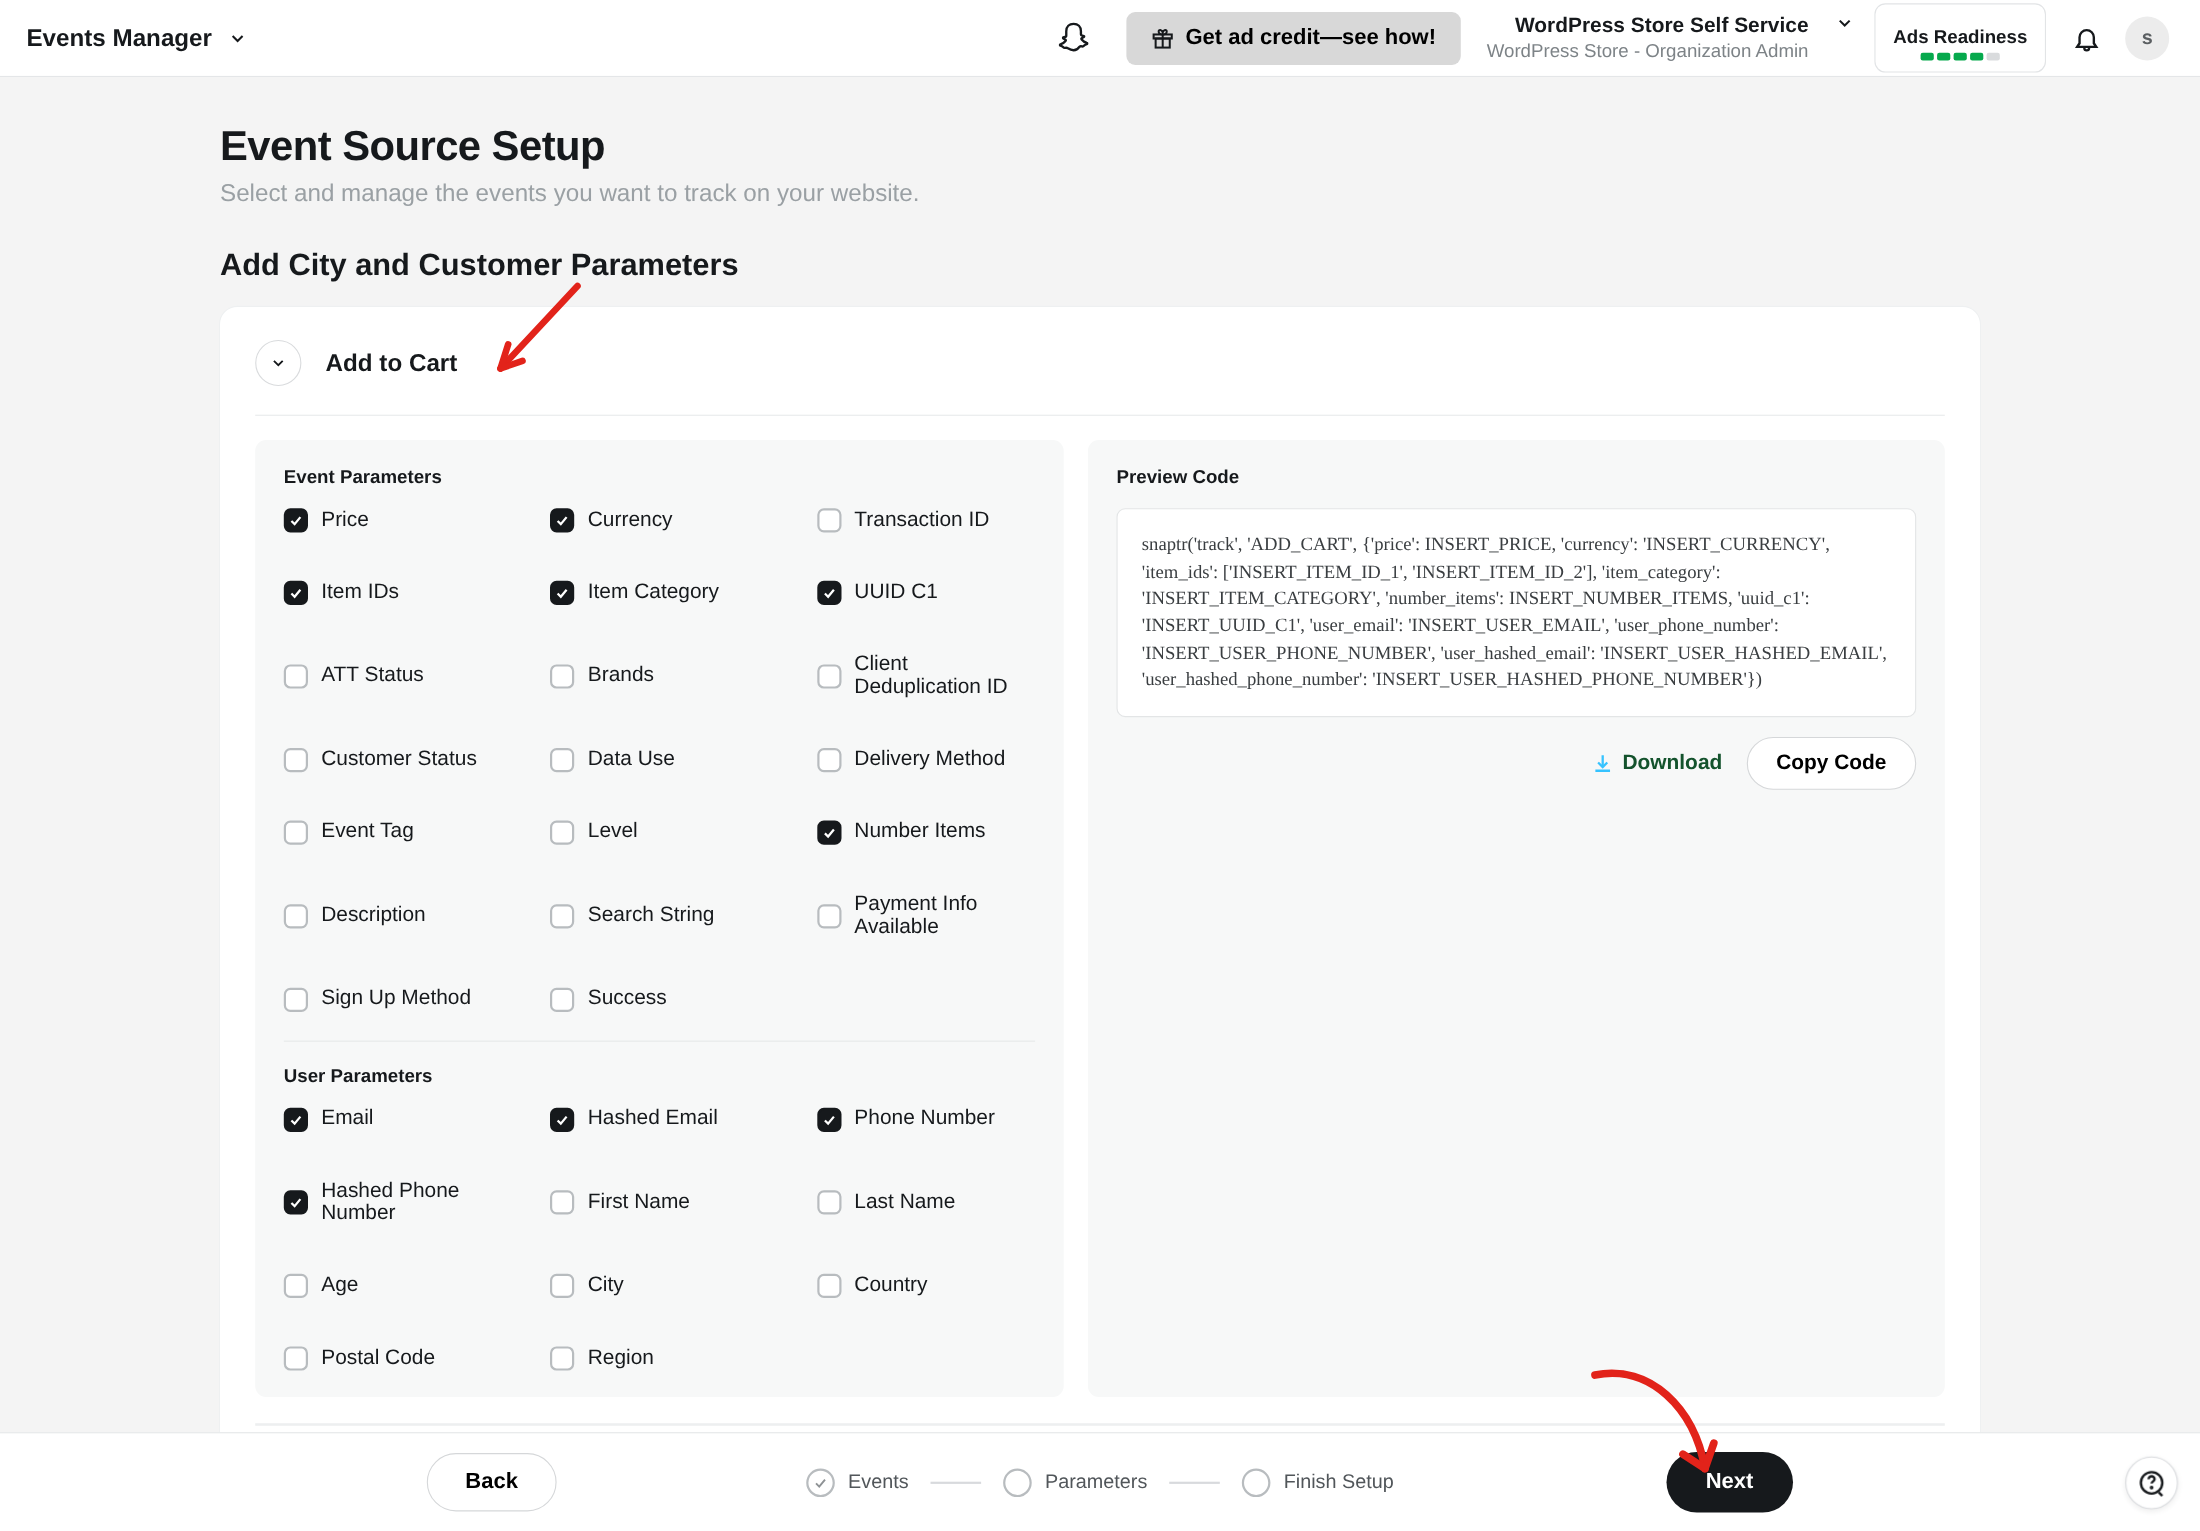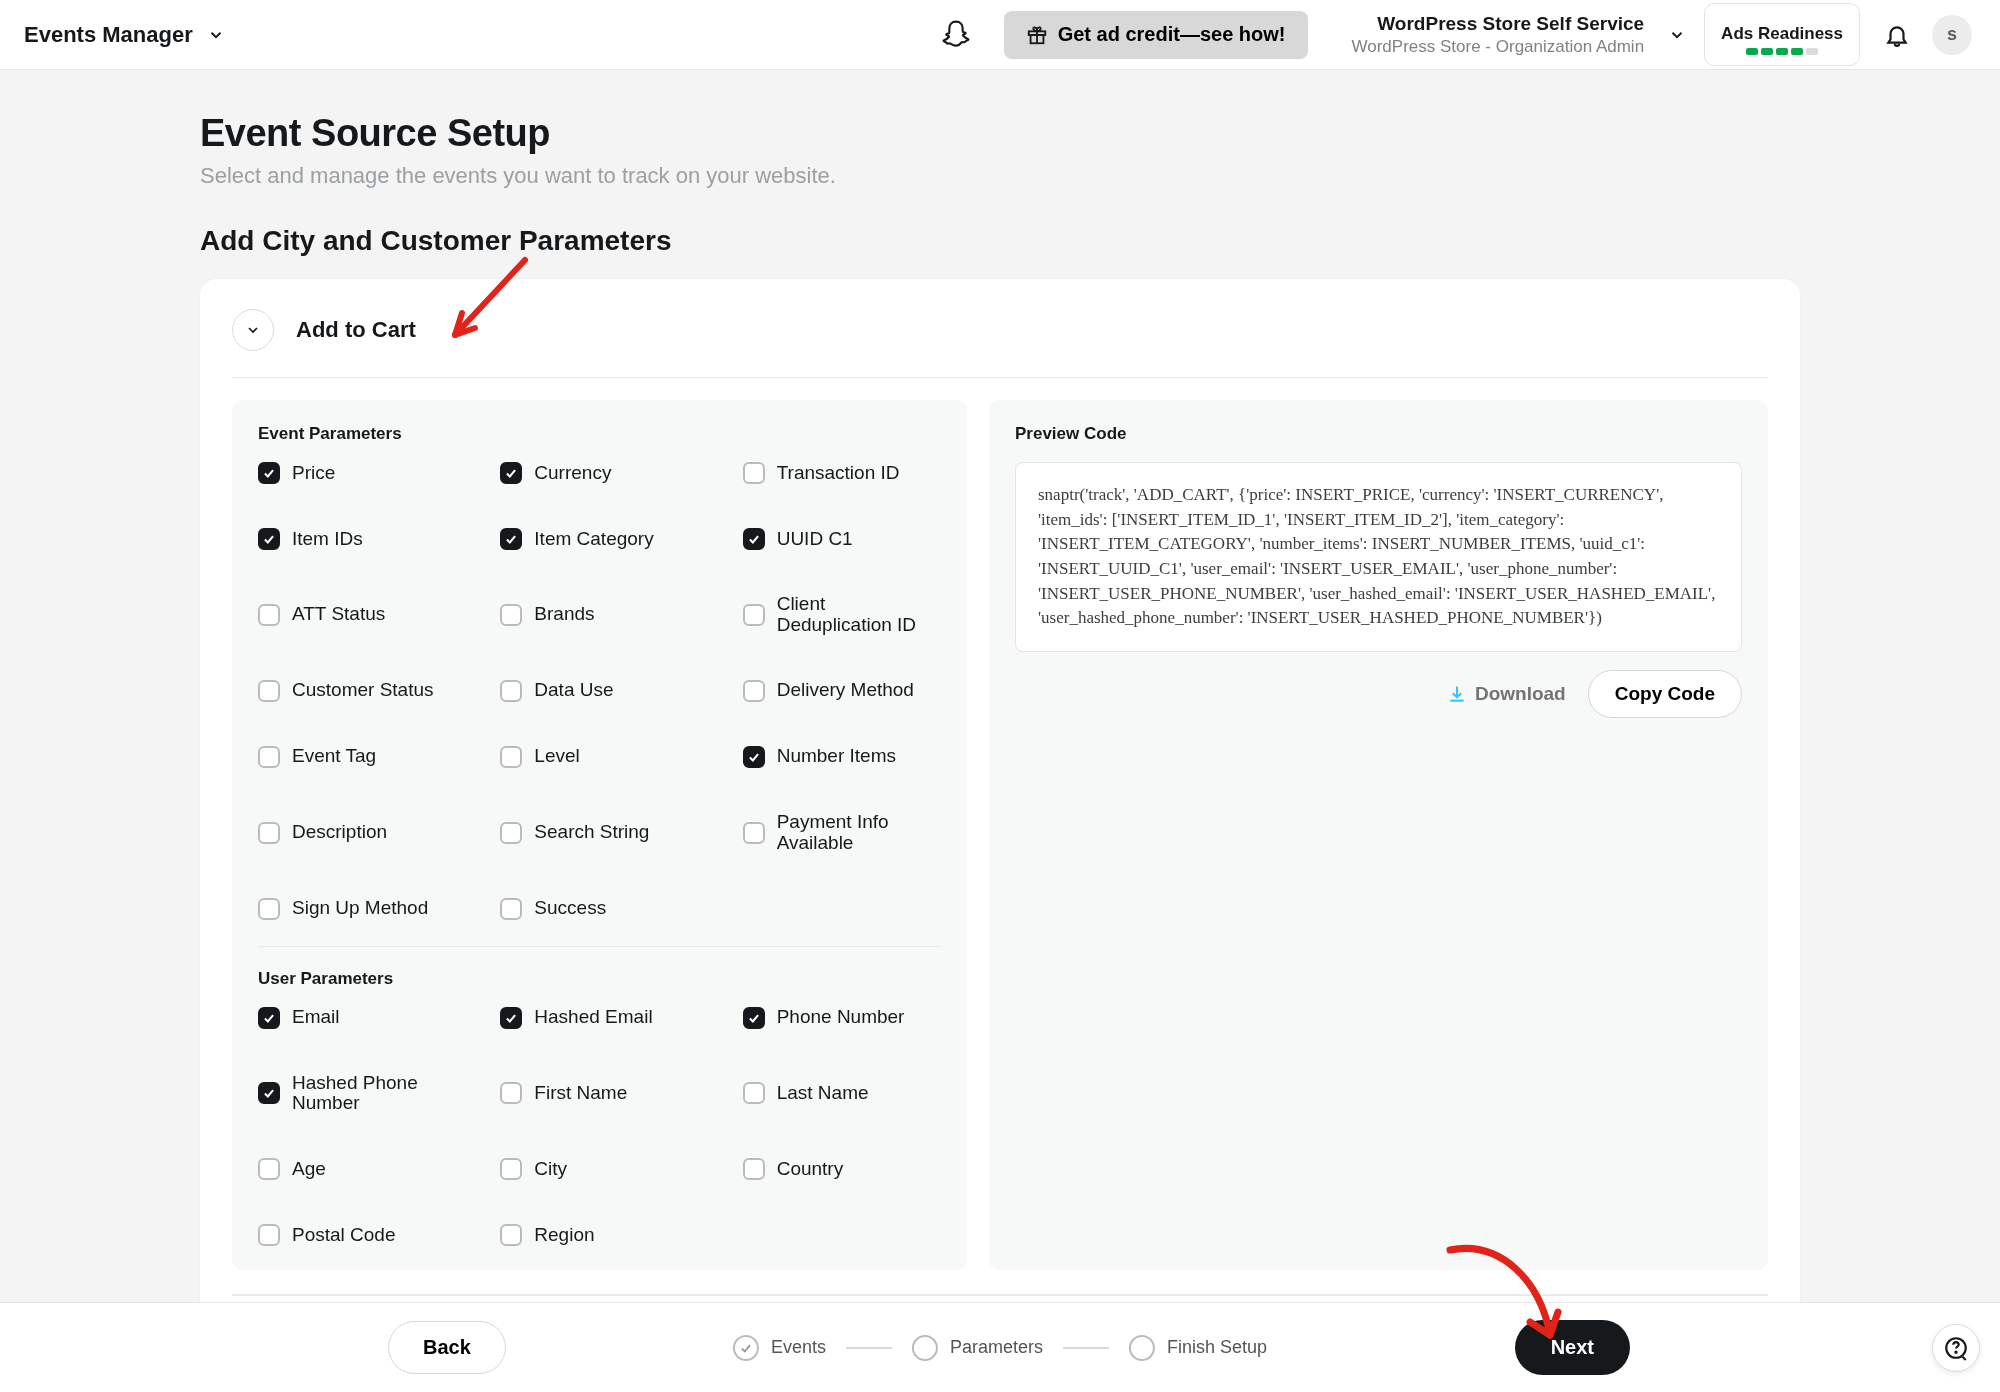--- a/index.html
+++ b/index.html
@@ -7,21 +7,21 @@
   
   .topbar { background:#fff; height:70px; border-bottom:1px solid #e4e6e8; display:flex; align-items:center; padding:0 28px 0 24px; }
   .nav-left { display:flex; align-items:center; gap:14px; font-weight:700; font-size:22px; }
   .nav-left .chev { width:18px; height:18px; }
   .nav-spacer { flex:1; }
   .snap-logo { width:32px; height:32px; margin-right:32px; }
   .credit-btn { background:#d8d8d8; border:none; height:48px; padding:0 22px; border-radius:8px; font-weight:700; font-size:20px; display:flex; align-items:center; gap:10px; margin-right:24px; cursor:pointer;}
   .account-block { text-align:right; margin-right:14px; line-height:1.25;}
   .account-block .acct-name { font-weight:700; font-size:19px; }
   .account-block .acct-sub  { color:#7d8387; font-size:17px; }
-  .acct-wrap { display:flex; align-items:center; gap:10px; margin-right:18px;margin-left:20px;}
+  .acct-wrap { display:flex; gap:10px; margin-right:18px;}
   .acct-wrap .chev { width:18px; height:18px;}
   .ads-readiness { border:1px solid #e2e4e6; border-radius:10px; padding:20px 16px 10px; margin-right:20px; text-align:center;}
   .ads-readiness .title { font-weight:700; font-size:17px; }
   .ads-readiness .bar { display:flex; gap:3px; margin-top:4px; justify-content:center;}
   .ads-readiness .seg { width:12px; height:7px; border-radius:2px;}
   .bell-wrap { width:34px; height:34px; display:flex; align-items:center; justify-content:center; margin-right:18px;}
   .avatar { width:40px; height:40px; border-radius:50%; background:#ececec; display:flex; align-items:center; justify-content:center; font-weight:600; color:#5a5e61; font-size:18px;}
   
   .page { padding:42px 200px 140px; }
   .h1 { font-weight:800; font-size:38px; letter-spacing:-0.5px;}
@@ -41,21 +41,21 @@
   .group-label { font-weight:700; font-size:17px; margin-bottom:18px;}
   .grid3 { display:grid; grid-template-columns: repeat(3, 1fr); column-gap:10px; row-gap:12px;gap:44px;}
   .chk-row { display:flex; align-items:center; gap:12px;}
   .chk { width:22px; height:22px; border-radius:6px; border:2px solid #b8bcbf; background:#fff; flex:0 0 22px; display:flex; align-items:center; justify-content:center;}
   .chk.checked { background:#16191c; border-color:#16191c;}
   .chk.checked svg { width:14px; height:14px; }
   .chk-label { font-size:19px; line-height:1.1; color:#16191c; }
   .divider { height:1px; background:#e6e8e9; margin:26px 0 22px;}
   .code-box { background:#fff; border:1px solid #e3e5e6; border-radius:8px; padding:20px 22px; font-family:Liberation Serif, serif; font-size:17px; line-height:1.45; color:#3a3e41; white-space:pre-wrap; word-break:break-word;}
   .preview-actions { display:flex; justify-content:flex-end; align-items:center; gap:22px; margin-top:18px;}
-  .download-link { color:#737373; font-weight:700; font-size:19px; display:flex; align-items:center; gap:8px; cursor:pointer;}
+  .download-link { color:#14532d; font-weight:700; font-size:19px; display:flex; align-items:center; gap:8px; cursor:pointer;}
   .copy-btn { border:1.5px solid #d5d7d9; background:#fff; border-radius:26px; padding:12px 26px; font-weight:700; font-size:19px; cursor:pointer;}
   
   .footer { position:fixed; left:0; right:0; bottom:0; height:90px; background:#fff; border-top:1px solid #e4e6e8; display:flex; align-items:center; padding:0 48px;}
   .back-btn { border:1.5px solid #d5d7d9; background:#fff; border-radius:30px; padding:14px 34px; font-weight:700; font-size:20px; margin-left:340px; cursor:pointer;}
   .steps { position:absolute; left:50%; transform:translateX(-50%); display:flex; align-items:center; gap:20px;}
   .step { display:flex; align-items:center; gap:12px;}
   .step-circle { width:26px; height:26px; border-radius:50%; border:2px solid #b8bcbf; display:flex; align-items:center; justify-content:center;}
   .step-circle.done svg{width:14px;height:14px;}
   .step-label { font-size:18px; color:#51565a;}
   .step-line { width:46px; height:2px; background:#d8dadd;}

